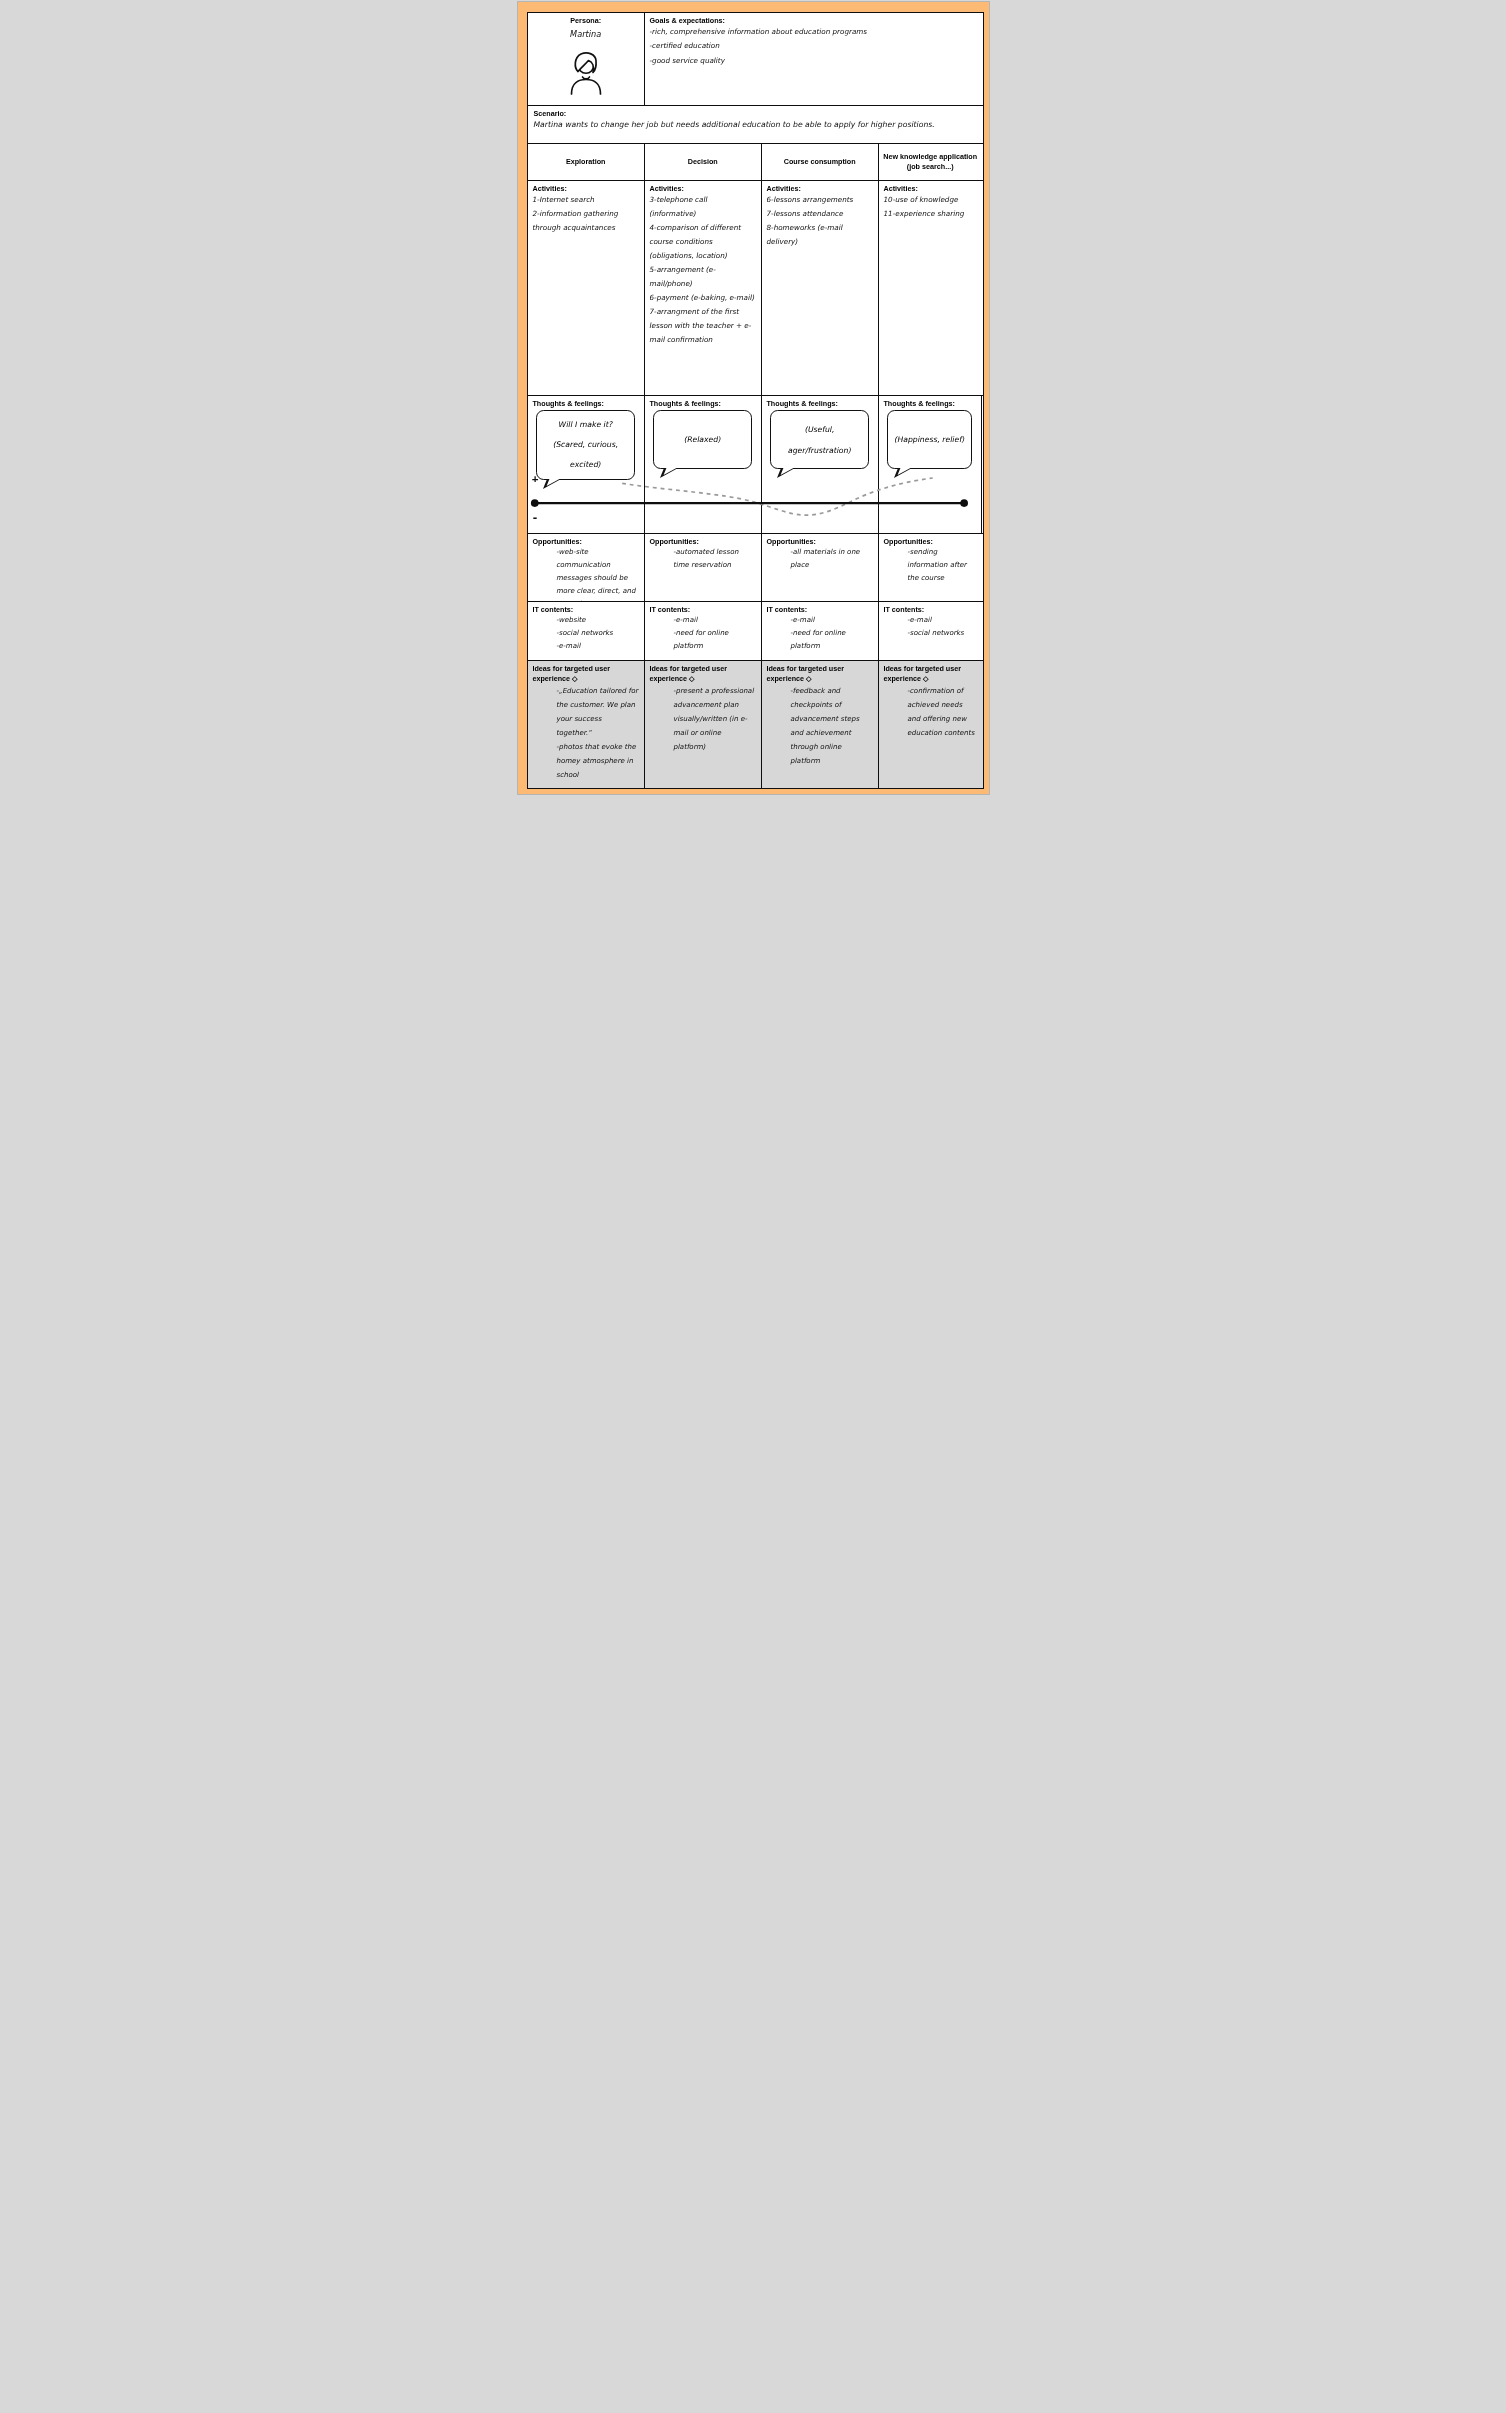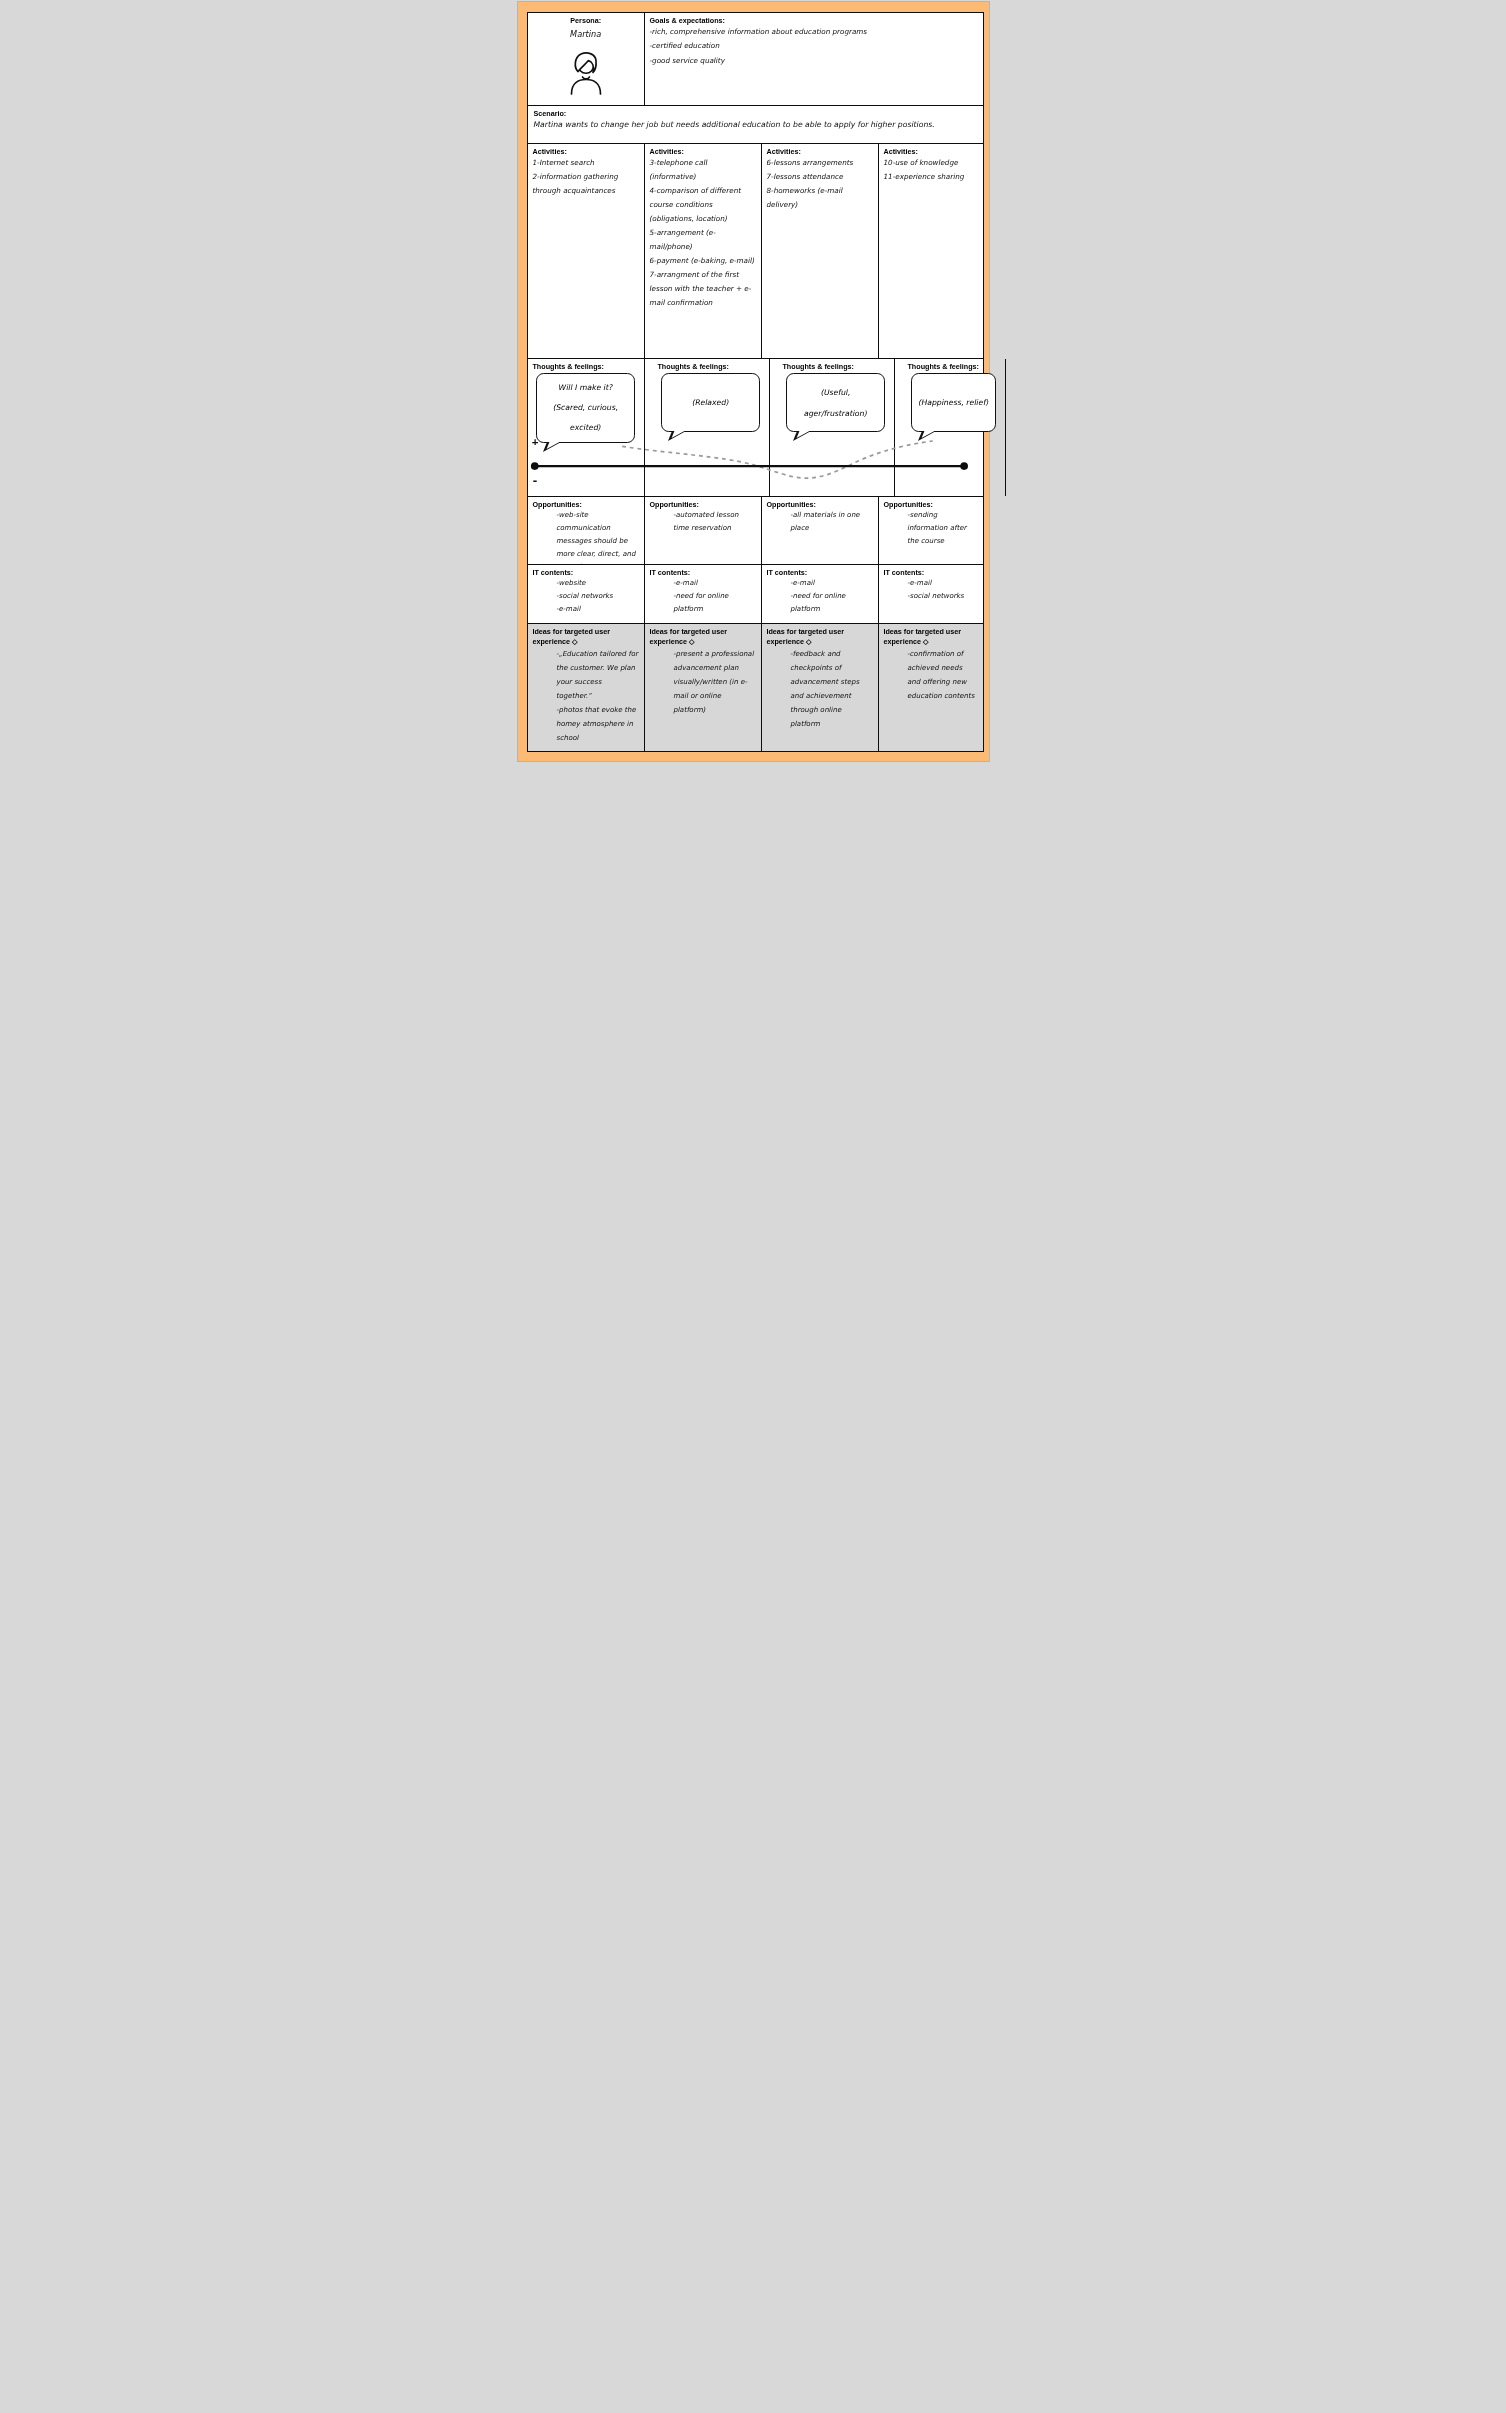--- a/index.html
+++ b/index.html
@@ -9,21 +9,21 @@
   .row{display:grid;grid-template-columns:117px 117px 117px 103px;box-sizing:border-box;}
   .row > .cell{border-right:1px solid #0e0e0e;box-sizing:border-box;padding:2.9px 4.8px;overflow:hidden;position:relative;}
   .row > .cell:last-child{border-right:none;}
   .rsep{border-bottom:1.4px solid #0e0e0e;}
   .row1{grid-template-columns:117px 234px 103px;height:93px;}
   .row-scenario{display:block;height:38px;padding:2.9px 5.8px;box-sizing:border-box;}
   .row-stagehead{height:37px;}
   .row-stagehead .cell{display:flex;align-items:center;justify-content:center;text-align:center;
       font-weight:bold;font-size:7.2px;line-height:1.35;padding:1.9px 3.9px;}
   .row-activities{height:215px;}
-  .row-thoughts{height:138px;position:relative;gap:8px;}
+  .row-thoughts{height:138px;position:relative;}
   .row-opp{height:68px;}
   .row-it{height:59px;}
   .row-ideas{height:127px;background:#d7d7d7;}
   .row-ideas .cell{background:#d7d7d7;}
   .blabel{font-weight:bold;font-size:7.2px;color:#000;}
   .hand{font-family:"DejaVu Sans",sans-serif;font-style:italic;font-size:7.2px;color:#111;
         white-space:pre-line;line-height:14px;}
   .hand-sm{line-height:13px;font-size:7px;margin-left:24px;}
   
   .persona-cell{text-align:center;}
@@ -81,20 +81,26 @@
 -certified education
 -good service quality</div>
       </div>
     </div>
 
     <div class="row-scenario rsep">
       <span class="blabel">Scenario:</span>
       <div class="hand scenario-text">Martina wants to change her job but needs additional education to be able to apply for higher positions.</div>
     </div>
 
+    <div class="row row-stagehead rsep">
+      <div class="cell">Exploration</div>
+      <div class="cell">Decision</div>
+      <div class="cell">Course consumption</div>
+      <div class="cell">New knowledge application (job search...)</div>
+    </div>
 
     <div class="row row-activities rsep">
       <div class="cell">
         <span class="blabel">Activities:</span>
         <div class="hand">1-Internet search
 2-information gathering through acquaintances</div>
       </div>
       <div class="cell">
         <span class="blabel">Activities:</span>
         <div class="hand">3-telephone call (informative)

